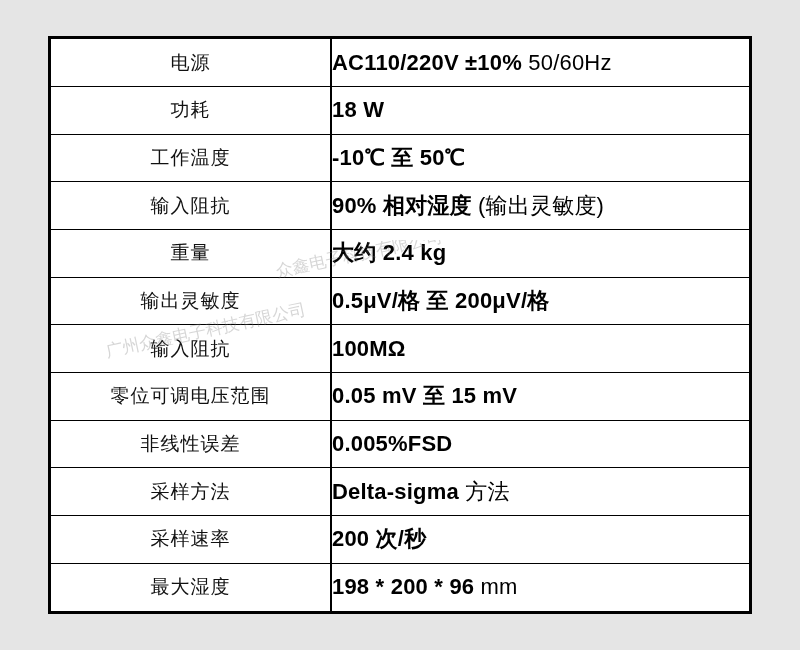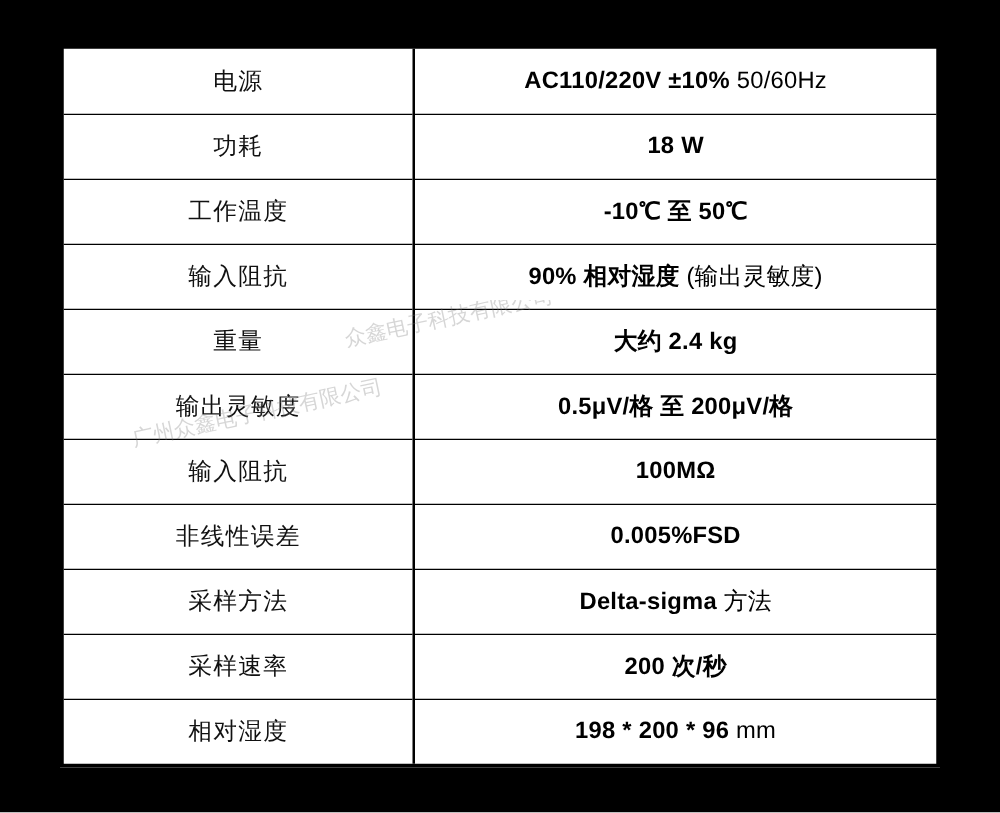--- a/index.html
+++ b/index.html
@@ -7,21 +7,21 @@
     padding: 0;
     width: 800px;
     height: 650px;
     background: #ffffff;
     font-family: "Liberation Sans", sans-serif;
   }
   #page {
     position: relative;
     width: 800px;
     height: 650px;
-    background: #000000;
+    background: #e5e5e5;
     overflow: hidden;
   }
   #spec-table-wrap {
     position: absolute;
     left: 48px;
     top: 36px;
     width: 704px;
     height: 578px;
     border: 3px solid #000000;
     box-sizing: border-box;
@@ -49,26 +49,25 @@
     width: 280px;
     border-right: 2px solid #000000;
     text-align: center;
     font-size: 19px;
     color: #111111;
     font-weight: normal;
     letter-spacing: 1px;
   }
   td.value {
     padding-left: 18px;
-    font-size: 19px;
+    font-size: 22px;
     color: #000000;
     font-weight: bold;
     letter-spacing: 0.2px;
     white-space: nowrap;
-    text-align: center;
   }
   td.value .light {
     font-weight: normal;
   }
   
   #watermark {
     position: absolute;
     left: 96px;
     top: 240px;
     width: 580px;
@@ -118,33 +117,37 @@
           </tr>
           <tr>
             <td class="label">输出灵敏度</td>
             <td class="value"><span>0.5μV/格 至 200μV/格</span><span class="light"></span></td>
           </tr>
           <tr>
             <td class="label">输入阻抗</td>
             <td class="value"><span>100MΩ</span><span class="light"></span></td>
           </tr>
           <tr>
+            <td class="label">零位可调电压范围</td>
+            <td class="value"><span>0.05 mV 至 15 mV</span><span class="light"></span></td>
+          </tr>
+          <tr>
             <td class="label">非线性误差</td>
             <td class="value"><span>0.005%FSD</span><span class="light"></span></td>
           </tr>
           <tr>
             <td class="label">采样方法</td>
             <td class="value"><span>Delta-sigma</span><span class="light"> 方法</span></td>
           </tr>
           <tr>
             <td class="label">采样速率</td>
             <td class="value"><span>200 次/秒</span><span class="light"></span></td>
           </tr>
           <tr>
-            <td class="label">相对湿度</td>
+            <td class="label">最大湿度</td>
             <td class="value"><span>198 * 200 * 96</span><span class="light"> mm</span></td>
           </tr>
         </tbody>
     </table>
   </div>
 
   <div id="watermark">
     <div class="wm-text" id="wm1">广州众鑫电子科技有限公司</div>
     <div class="wm-text" id="wm2">众鑫电子科技有限公司</div>
   </div>

